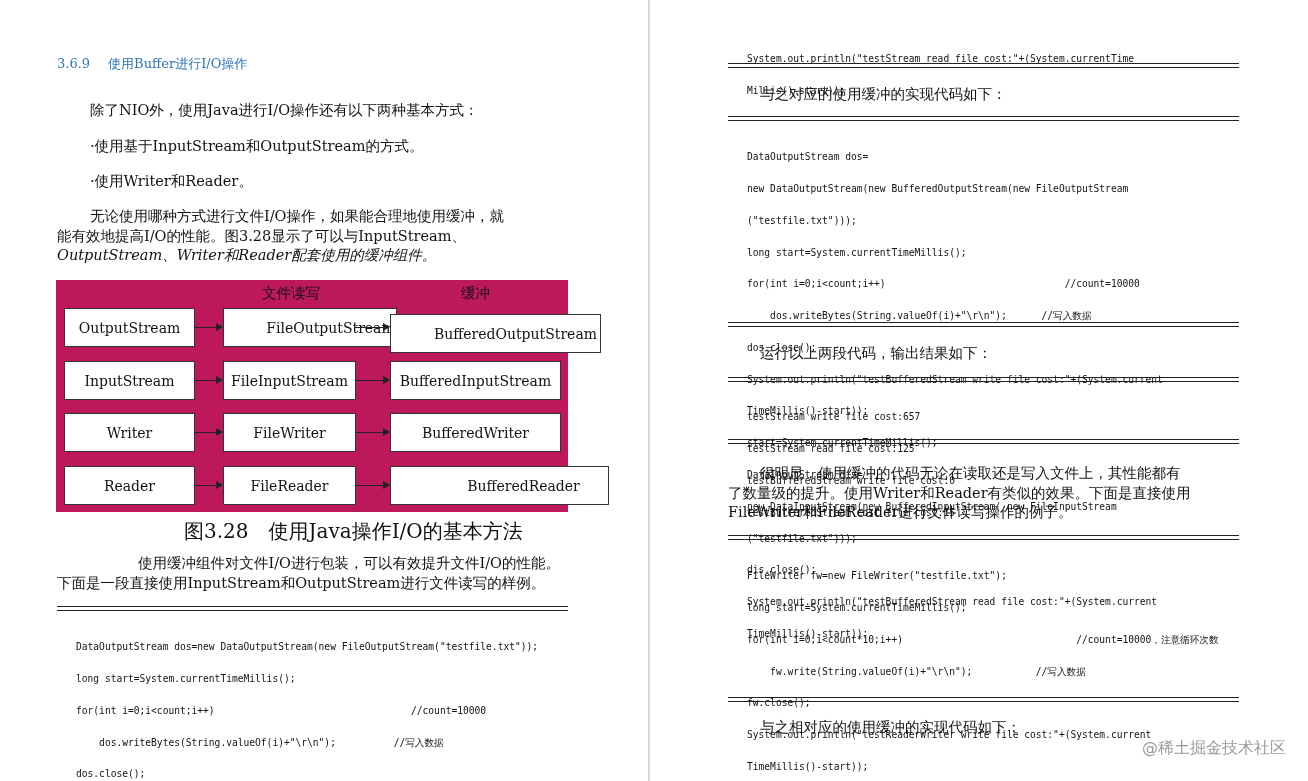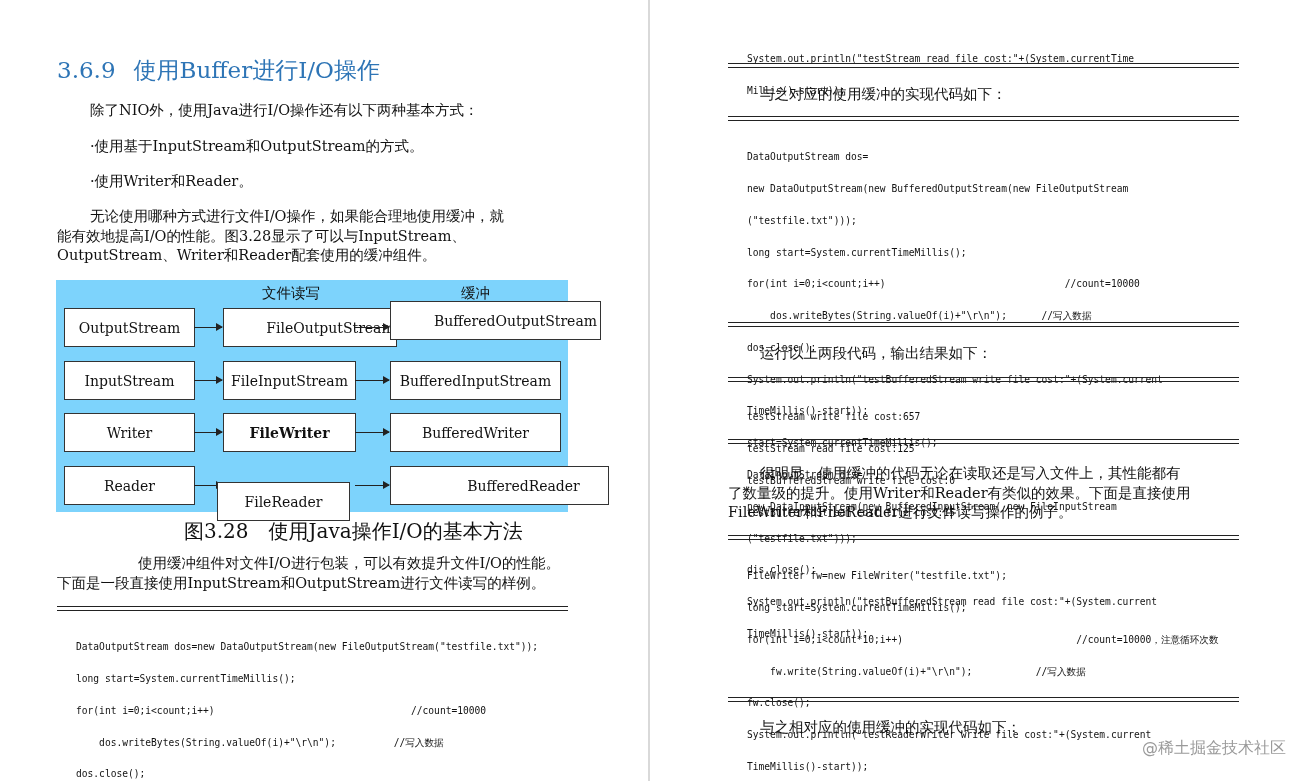--- a/index.html
+++ b/index.html
@@ -2,21 +2,21 @@
 <html><head>
 <meta charset="utf-8">
 <style>
   html, body { margin:0; padding:0; }
   body { width:1308px; height:781px; background:#ffffff; position:relative; overflow:hidden; font-family:"DejaVu Serif", serif; color:#111; }
   .page { position:absolute; top:0; height:781px; background:#fff; }
   #left-page { left:0; width:650px; }
   #right-page { left:650px; width:658px; }
   .gutter { position:absolute; left:648px; top:0; width:2px; height:781px; background:#d9d9d9; }
   .abs { position:absolute; }
-  .heading { font-family:"DejaVu Serif", serif; color:#2e75b6; font-size:23px; }
+  .heading { font-family:"DejaVu Serif", serif; color:#2e75b6; font-size:13px; }
   .heading .num { margin-right:18px; }
   .para { font-size:14.5px; line-height:20px; color:#111; white-space:nowrap; }
   .code { font-family:"DejaVu Sans Mono", "Liberation Mono", monospace; font-size:9.6px; line-height:10.6px; color:#111; white-space:pre; }
   .rule-thick { position:absolute; height:3px; border-top:1px solid #222; border-bottom:1px solid #222; }
   .box { position:absolute; border:1px solid #333; display:flex; align-items:center; justify-content:center; font-size:14px; font-family:"DejaVu Serif", serif; background:#fff; }
   .arrow { position:absolute; height:1px; background:#222; }
   .arrow::after { content:""; position:absolute; right:-1px; top:-4px; border-left:7px solid #222; border-top:4.5px solid transparent; border-bottom:4.5px solid transparent; }
   .colhead { position:absolute; font-size:14.5px; }
   .caption { font-size:20px; white-space:nowrap; }
   .watermark { position:absolute; right:22px; bottom:22px; font-family:"DejaVu Sans", sans-serif; font-size:16px; color:#9a9a9a; }
@@ -27,47 +27,47 @@
 <div class="page" id="left-page">
   <div class="abs heading" style="left:57px; top:55px;">
     <span class="num">3.6.9</span><span>使用Buffer进行I/O操作</span>
   </div>
 
   <div class="abs para" style="left:90px; top:100px;">除了NIO外，使用Java进行I/O操作还有以下两种基本方式：</div>
   <div class="abs para" style="left:90px; top:136px;">·使用基于InputStream和OutputStream的方式。</div>
   <div class="abs para" style="left:90px; top:171px;">·使用Writer和Reader。</div>
   <div class="abs para" style="left:90px; top:206px;text-align:right;">无论使用哪种方式进行文件I/O操作，如果能合理地使用缓冲，就</div>
   <div class="abs para" style="left:57px; top:226px;">能有效地提高I/O的性能。图3.28显示了可以与InputStream、</div>
-  <div class="abs para" style="left:57px; top:245px;">OutputStream、Writer和Reader配套使用的缓冲组件。</div>
+  <div class="abs para" style="left:57px; top:245px;font-style:italic;">OutputStream、Writer和Reader配套使用的缓冲组件。</div>
 
-  <div class="abs" style="left:56px; top:280px; width:512px; height:232px; background:#7dd3fc;">
+  <div class="abs" style="left:56px; top:280px; width:512px; height:232px; background:#be185d;">
     <div class="colhead" style="left:206px; top:4px;">文件读写</div>
     <div class="colhead" style="left:405px; top:4px;">缓冲</div>
 
     <div class="box" style="left:8px; top:28px; width:129px; height:37px;">OutputStream</div>
     <div class="arrow" style="left:138px; top:47px; width:28px;"></div>
     <div class="box" style="left:167px; top:28px; width:131px; height:37px;padding-left:41px;">FileOutputStream</div>
     <div class="arrow" style="left:299px; top:47px; width:34px;"></div>
-    <div class="box" style="left:334px; top:21px; width:169px; height:37px;padding-left:40px;">BufferedOutputStream</div>
+    <div class="box" style="left:334px; top:34px; width:169px; height:37px;padding-left:40px;">BufferedOutputStream</div>
 
     <div class="box" style="left:8px; top:81px; width:129px; height:37px;">InputStream</div>
     <div class="arrow" style="left:138px; top:100px; width:28px;"></div>
     <div class="box" style="left:167px; top:81px; width:131px; height:37px;">FileInputStream</div>
     <div class="arrow" style="left:299px; top:100px; width:34px;"></div>
     <div class="box" style="left:334px; top:81px; width:169px; height:37px;">BufferedInputStream</div>
 
     <div class="box" style="left:8px; top:133px; width:129px; height:37px;">Writer</div>
     <div class="arrow" style="left:138px; top:152px; width:28px;"></div>
-    <div class="box" style="left:167px; top:133px; width:131px; height:37px;font-weight:bold;">FileWriter</div>
+    <div class="box" style="left:167px; top:133px; width:131px; height:37px;">FileWriter</div>
     <div class="arrow" style="left:299px; top:152px; width:34px;"></div>
     <div class="box" style="left:334px; top:133px; width:169px; height:37px;">BufferedWriter</div>
 
     <div class="box" style="left:8px; top:186px; width:129px; height:37px;">Reader</div>
     <div class="arrow" style="left:138px; top:205px; width:28px;"></div>
-    <div class="box" style="left:161px; top:186px; width:131px; height:37px;margin-top:16px;">FileReader</div>
+    <div class="box" style="left:167px; top:186px; width:131px; height:37px;">FileReader</div>
     <div class="arrow" style="left:299px; top:205px; width:34px;"></div>
     <div class="box" style="left:334px; top:186px; width:169px; height:37px;padding-left:48px;">BufferedReader</div>
   </div>
 
   <div class="abs caption" style="left:184px; top:518px;">图3.28　使用Java操作I/O的基本方法</div>
 
   <div class="abs para" style="left:90px; top:553px;margin-left:48px;">使用缓冲组件对文件I/O进行包装，可以有效提升文件I/O的性能。</div>
   <div class="abs para" style="left:57px; top:573px;">下面是一段直接使用InputStream和OutputStream进行文件读写的样例。</div>
 
   <div class="rule-thick" style="left:57px; top:606px; width:511px;"></div>

